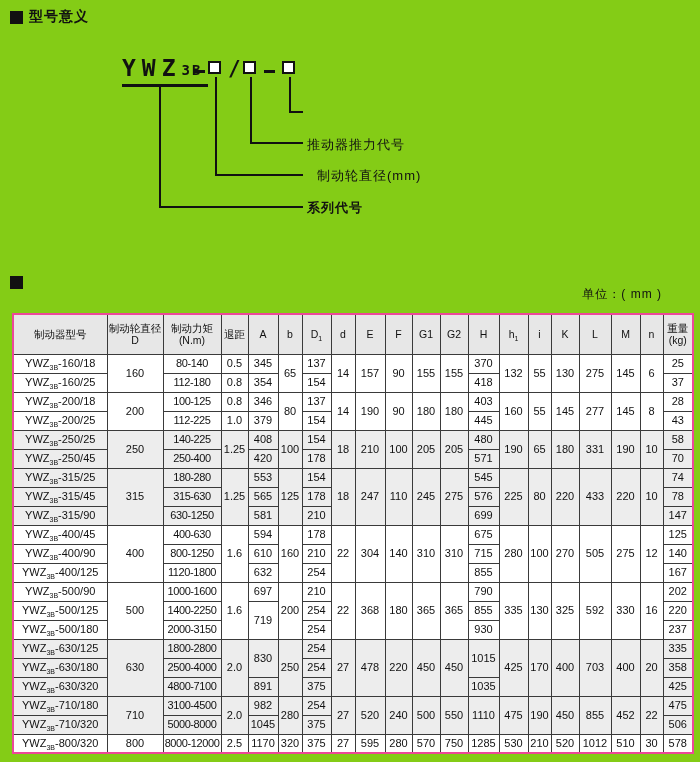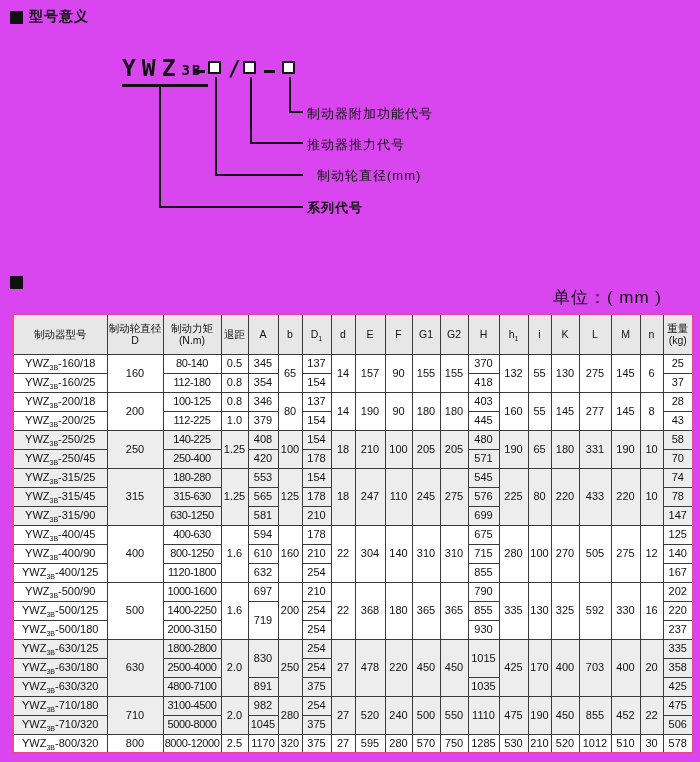--- a/index.html
+++ b/index.html
@@ -3,21 +3,21 @@
 <meta charset="utf-8">
 <style>
   :root{
     --ink:#111111;
     --border:#3a3a3a;
     --header-bg:#e7e7e7;
     --shade:#ededed;
   }
   *{box-sizing:border-box;margin:0;padding:0;}
   body{background:#ffffff;font-family:"Liberation Sans","DejaVu Sans",sans-serif;color:var(--ink);}
-  .page{position:relative;width:700px;height:762px;background:#d946ef;overflow:hidden;}
+  .page{position:relative;width:700px;height:762px;background:#84cc16;overflow:hidden;}
 
   
   .sec-title{position:absolute;display:flex;align-items:center;gap:6px;}
   .sq{width:13px;height:13px;background:var(--ink);flex:0 0 auto;}
   .sec-title span.txt{font-size:14px;font-weight:bold;letter-spacing:1px;}
   #title1{left:10px;top:8px;}
   #title2{left:10px;top:276px;}
 
   
   .model-code{position:absolute;left:122px;top:55px;border-bottom:3px solid var(--ink);
@@ -25,21 +25,21 @@
   .model-code .big{font-size:23px;letter-spacing:6px;}
   .model-code .suf{font-size:14px;letter-spacing:2px;position:relative;top:-1px;}
   .hdash{position:absolute;height:3px;background:var(--ink);}
   .code-box{position:absolute;width:13px;height:13px;border:2px solid var(--ink);background:#fff;}
   .slash{position:absolute;font-family:"DejaVu Sans Mono",monospace;font-weight:bold;font-size:21px;}
   .vline{position:absolute;width:2px;background:var(--ink);}
   .hline{position:absolute;height:2px;background:var(--ink);}
   .dg-label{position:absolute;left:307px;font-size:13px;letter-spacing:1px;white-space:nowrap;}
 
   
-  .unit{position:absolute;right:38px;top:286px;font-size:17px;letter-spacing:1px;}
+  .unit{position:absolute;right:38px;top:286px;font-size:12px;letter-spacing:1px;}
 
   
   table.spec{position:absolute;left:12px;top:313px;width:676px;border-collapse:collapse;
     table-layout:fixed;border:2px solid #ec4899;}
   table.spec th,table.spec td{border:1px solid var(--border);text-align:center;vertical-align:middle;
     font-size:11px;line-height:1.15;padding:0;overflow:hidden;white-space:nowrap;color:var(--ink);}
   table.spec th{background:var(--header-bg);height:40px;font-weight:normal;font-size:10.5px;}
   table.spec td{height:19px;background:#fff;}
   table.spec td.shade{background:var(--shade);}
   table.spec sub{font-size:7px;line-height:0;}
@@ -88,21 +88,20 @@
 
   <div class="vline" style="left:289px;top:77px;height:36px;"></div>
   <div class="hline" style="left:289px;top:111px;width:14px;"></div>
   <div class="vline" style="left:250px;top:77px;height:67px;"></div>
   <div class="hline" style="left:250px;top:142px;width:53px;"></div>
   <div class="vline" style="left:215px;top:77px;height:99px;"></div>
   <div class="hline" style="left:215px;top:174px;width:88px;"></div>
   <div class="vline" style="left:159px;top:85px;height:123px;"></div>
   <div class="hline" style="left:159px;top:206px;width:144px;"></div>
 
-  <div class="dg-label" style="top:105px;">制动器附加功能代号</div>
   <div class="dg-label" style="top:136px;">推动器推力代号</div>
   <div class="dg-label" style="top:167px;margin-left:10px;">制动轮直径(mm)</div>
   <div class="dg-label" style="top:199px;font-weight:bold;">系列代号</div>
 
   <div class="sec-title" id="title2">
     <div class="sq"></div>
   </div>
   <div class="unit">单位：( mm )</div>
 
   <table class="spec">

